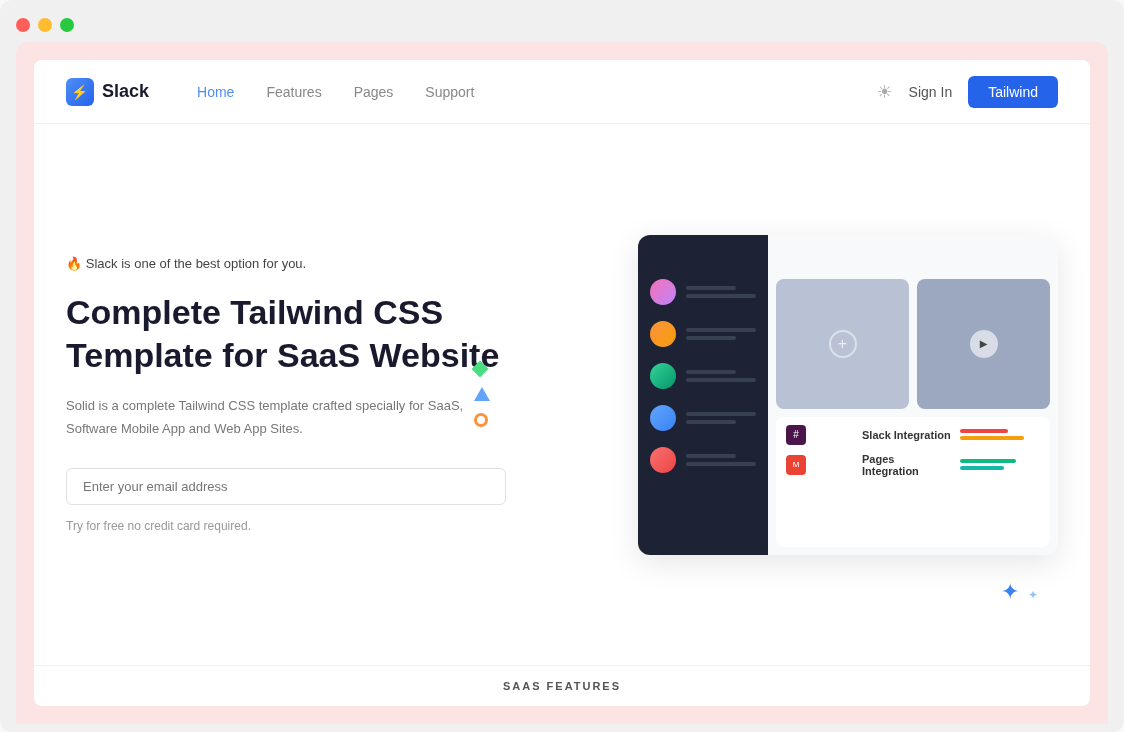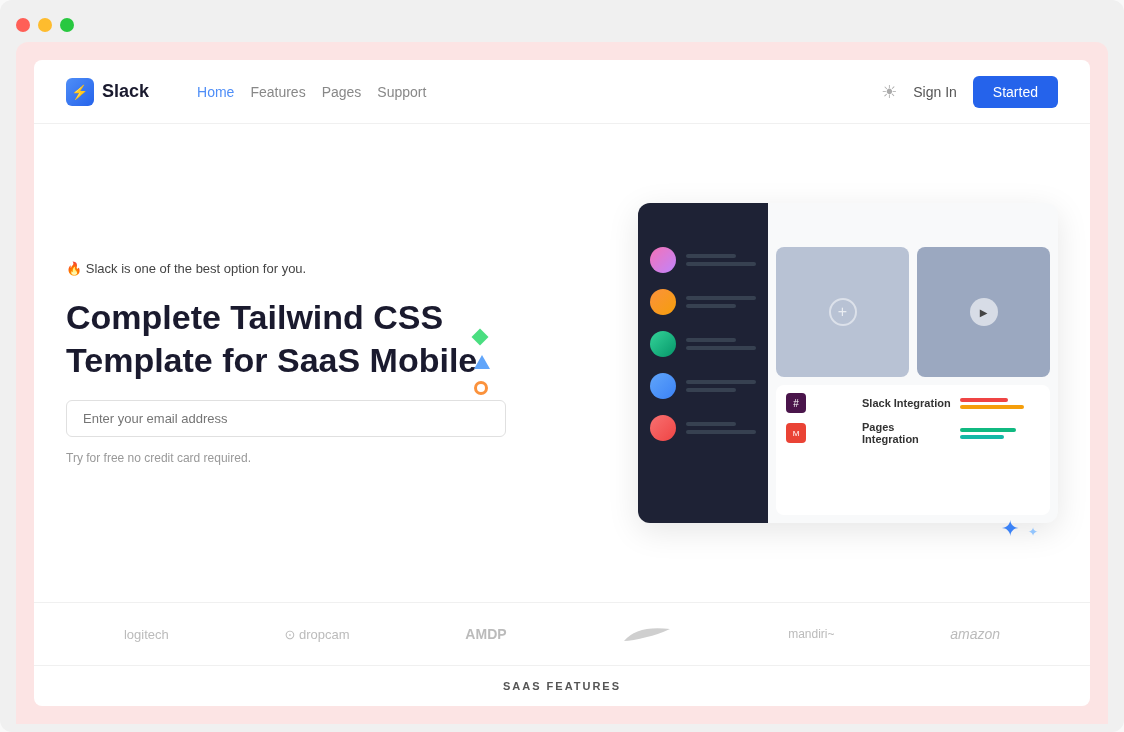--- a/index.html
+++ b/index.html
@@ -70,21 +70,21 @@
       width: 28px; height: 28px;
       background: linear-gradient(135deg, #4f8ef7, #2563eb);
       border-radius: 6px;
       display: flex; align-items: center; justify-content: center;
       color: white; font-size: 14px; font-weight: bold;
     }
     .logo-text {
       font-size: 18px; font-weight: 700; color: #1a1a2e;
     }
     .nav-links {
-      display: flex; gap: 16px; flex: 1; text-align: right;
+      display: flex; gap: 32px; flex: 1; text-align: right;
     }
     .nav-link {
       font-size: 14px; color: #888; cursor: pointer; text-decoration: none;
     }
     .nav-link.active { color: #4f8ef7; font-weight: 500; }
     .nav-right {
       display: flex; align-items: center; gap: 16px;
     }
     .sun-icon {
       font-size: 18px; color: #aaa; cursor: pointer;
@@ -367,31 +367,33 @@
         </div>
         <div class="nav-links">
           <a class="nav-link active">Home</a>
           <a class="nav-link">Features</a>
           <a class="nav-link">Pages</a>
           <a class="nav-link">Support</a>
         </div>
         <div class="nav-right">
           <span class="sun-icon">☀</span>
           <span class="sign-in-link">Sign In</span>
-          <button class="download-btn">Started</button>
+          <button class="download-btn">Tailwind</button>
         </div>
       </nav>
 
       <div class="hero">
         <div class="hero-left">
           <div class="hero-badge">🔥 Slack is one of the best option for you.</div>
           <h1 class="hero-title">
             <span>Complete Tailwind CSS</span><br>
-            <span>Template for SaaS Mobile</span>
+            <span>Template for SaaS Website</span>
           </h1>
+          <p class="hero-desc">Solid is a complete Tailwind CSS template crafted specially for SaaS,
+Software Mobile App and Web App Sites.</p>
           <div class="email-form">
             <input class="email-input" type="email" placeholder="Enter your email address" style="">
           </div>
           <p class="try-free">Try for free no credit card required.</p>
         </div>
 
         <div class="deco-shapes">
           <div class="deco-diamond"></div>
           <div class="deco-triangle"></div>
           <div class="deco-circle"></div>
@@ -472,28 +474,18 @@
             </div>
           </div>
 
           <div class="deco-stars">
             <span class="star-big">✦</span>
             <span class="star-small">✦</span>
           </div>
         </div>
       </div>
 
-      <div class="brands-section">
-        <span class="brand-logo" style="font-size:13px; font-weight:400; letter-spacing:0px;">logitech</span>
-        <span class="brand-logo" style="font-size:13px; font-weight:400; letter-spacing:0px;">⊙ dropcam</span>
-        <span class="brand-logo" style="font-size:14px; font-weight:700; letter-spacing:0px;">AMDP</span>
-        <svg width="50" height="22" viewBox="0 0 50 22" style="opacity:0.4">
-          <path d="M2 18 Q15 2 48 6 Q35 12 25 14 Q10 18 2 18Z" fill="#888"></path>
-        </svg>
-        <span class="brand-logo" style="font-size:12px; font-weight:500; letter-spacing:0px;">mandiri~</span>
-        <span class="brand-logo" style="font-size:14px; font-weight:400; letter-spacing:0px; font-style: italic;">amazon</span>
-      </div>
 
       <div class="saas-label">SAAS FEATURES</div>
 
     </div>
   </div>
 </div>
 
 </body></html>

